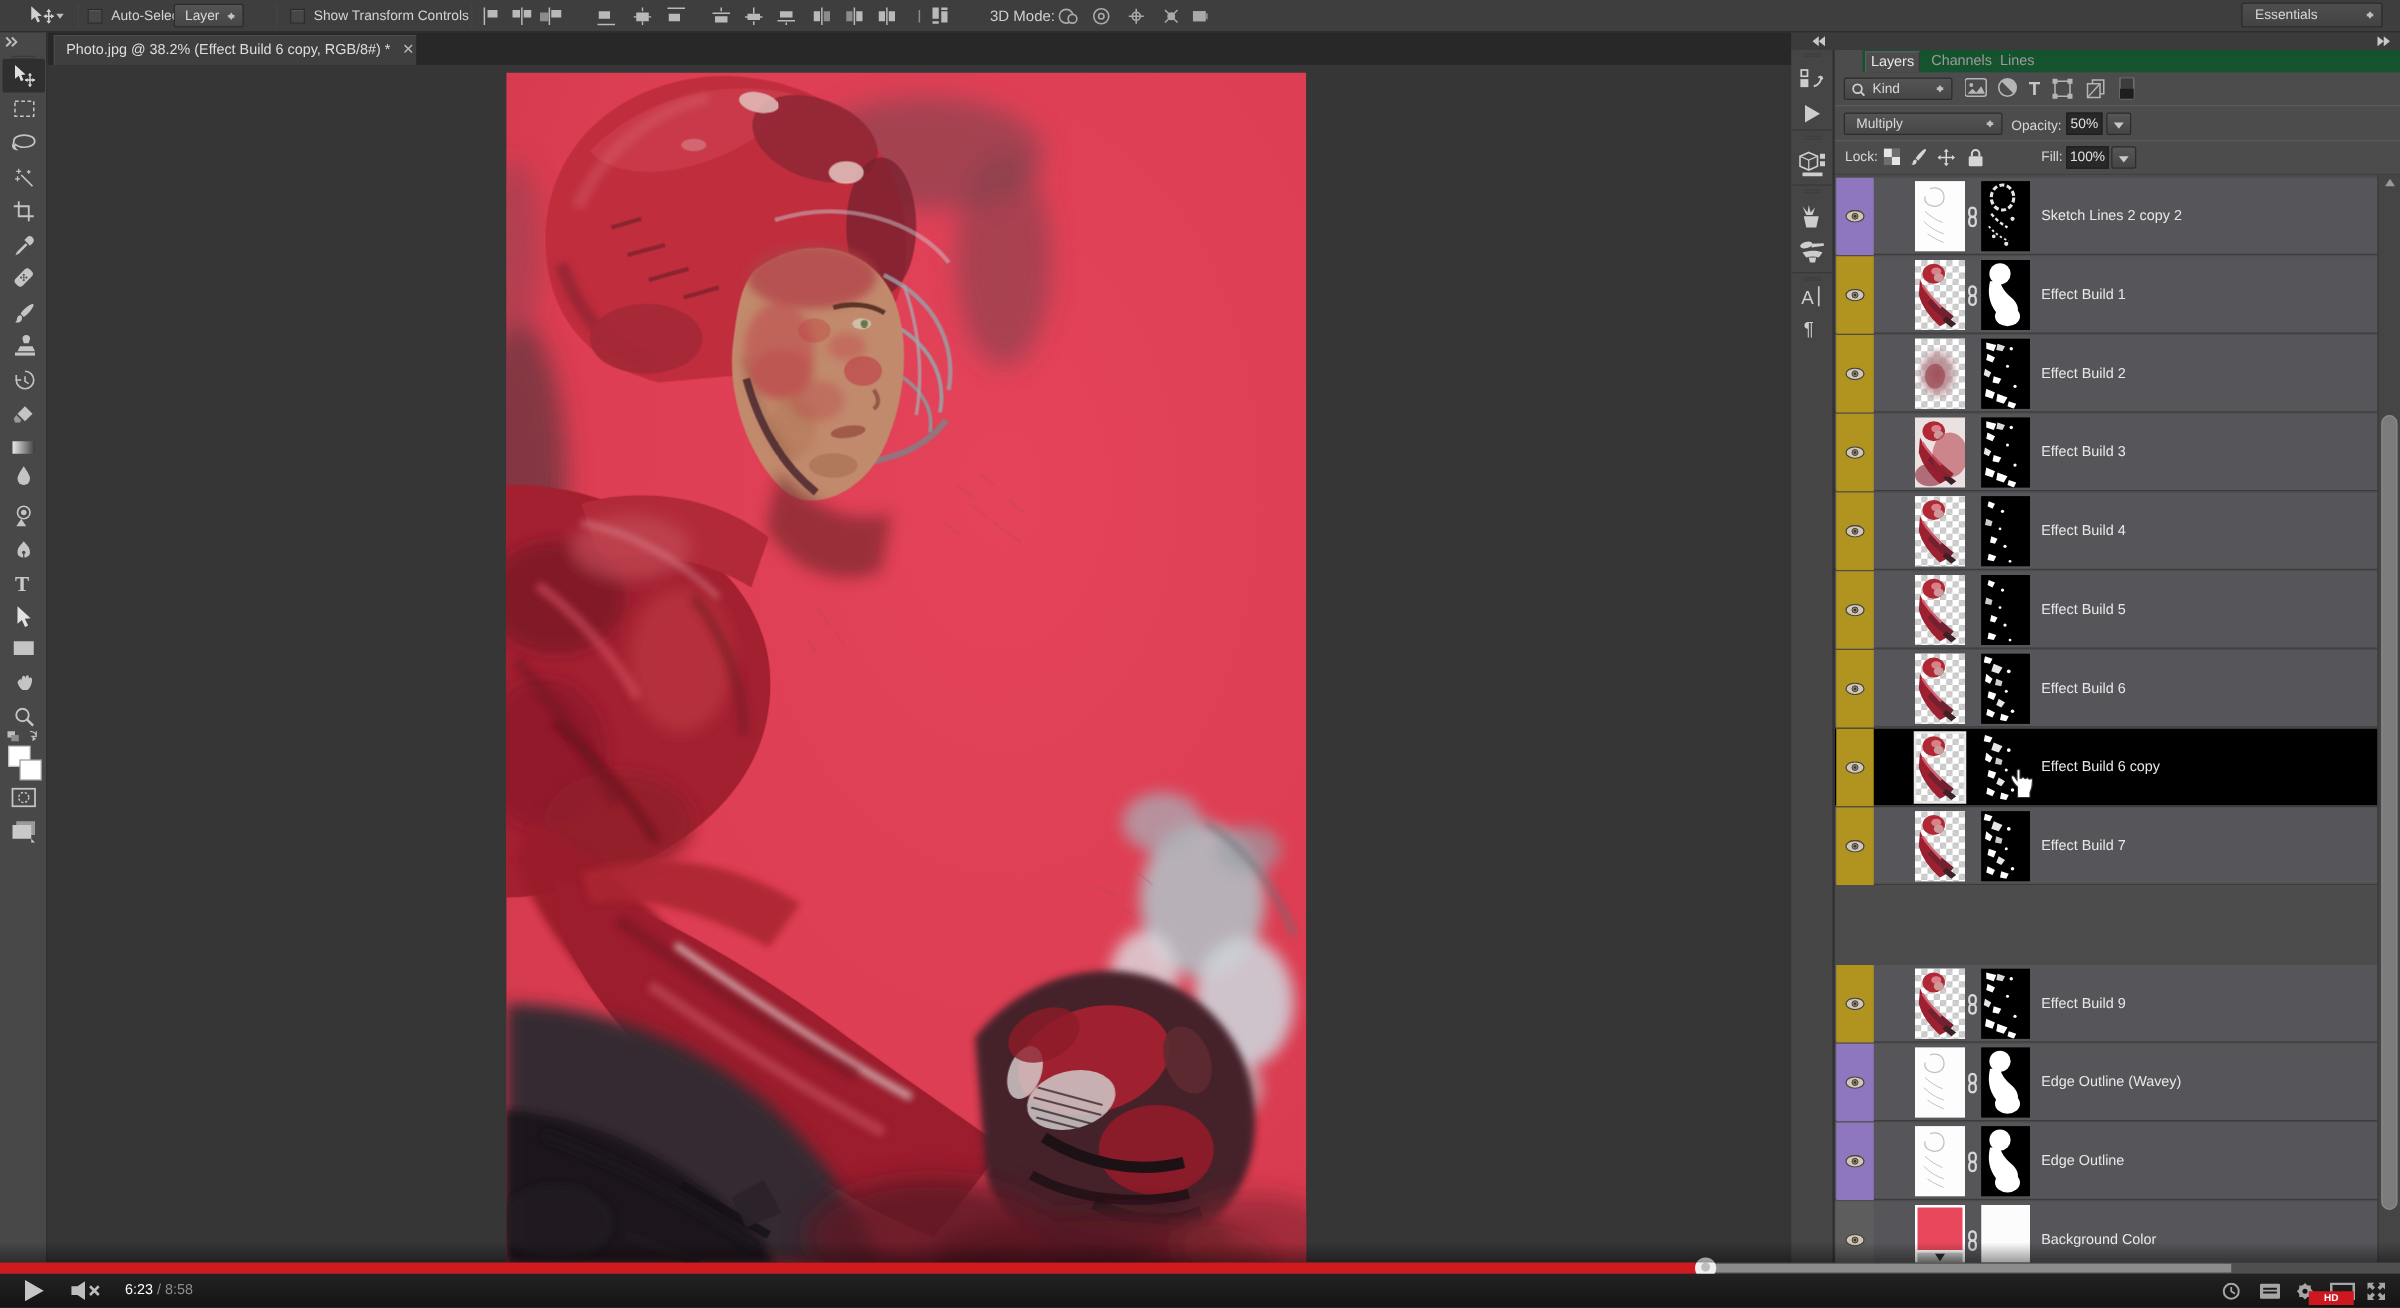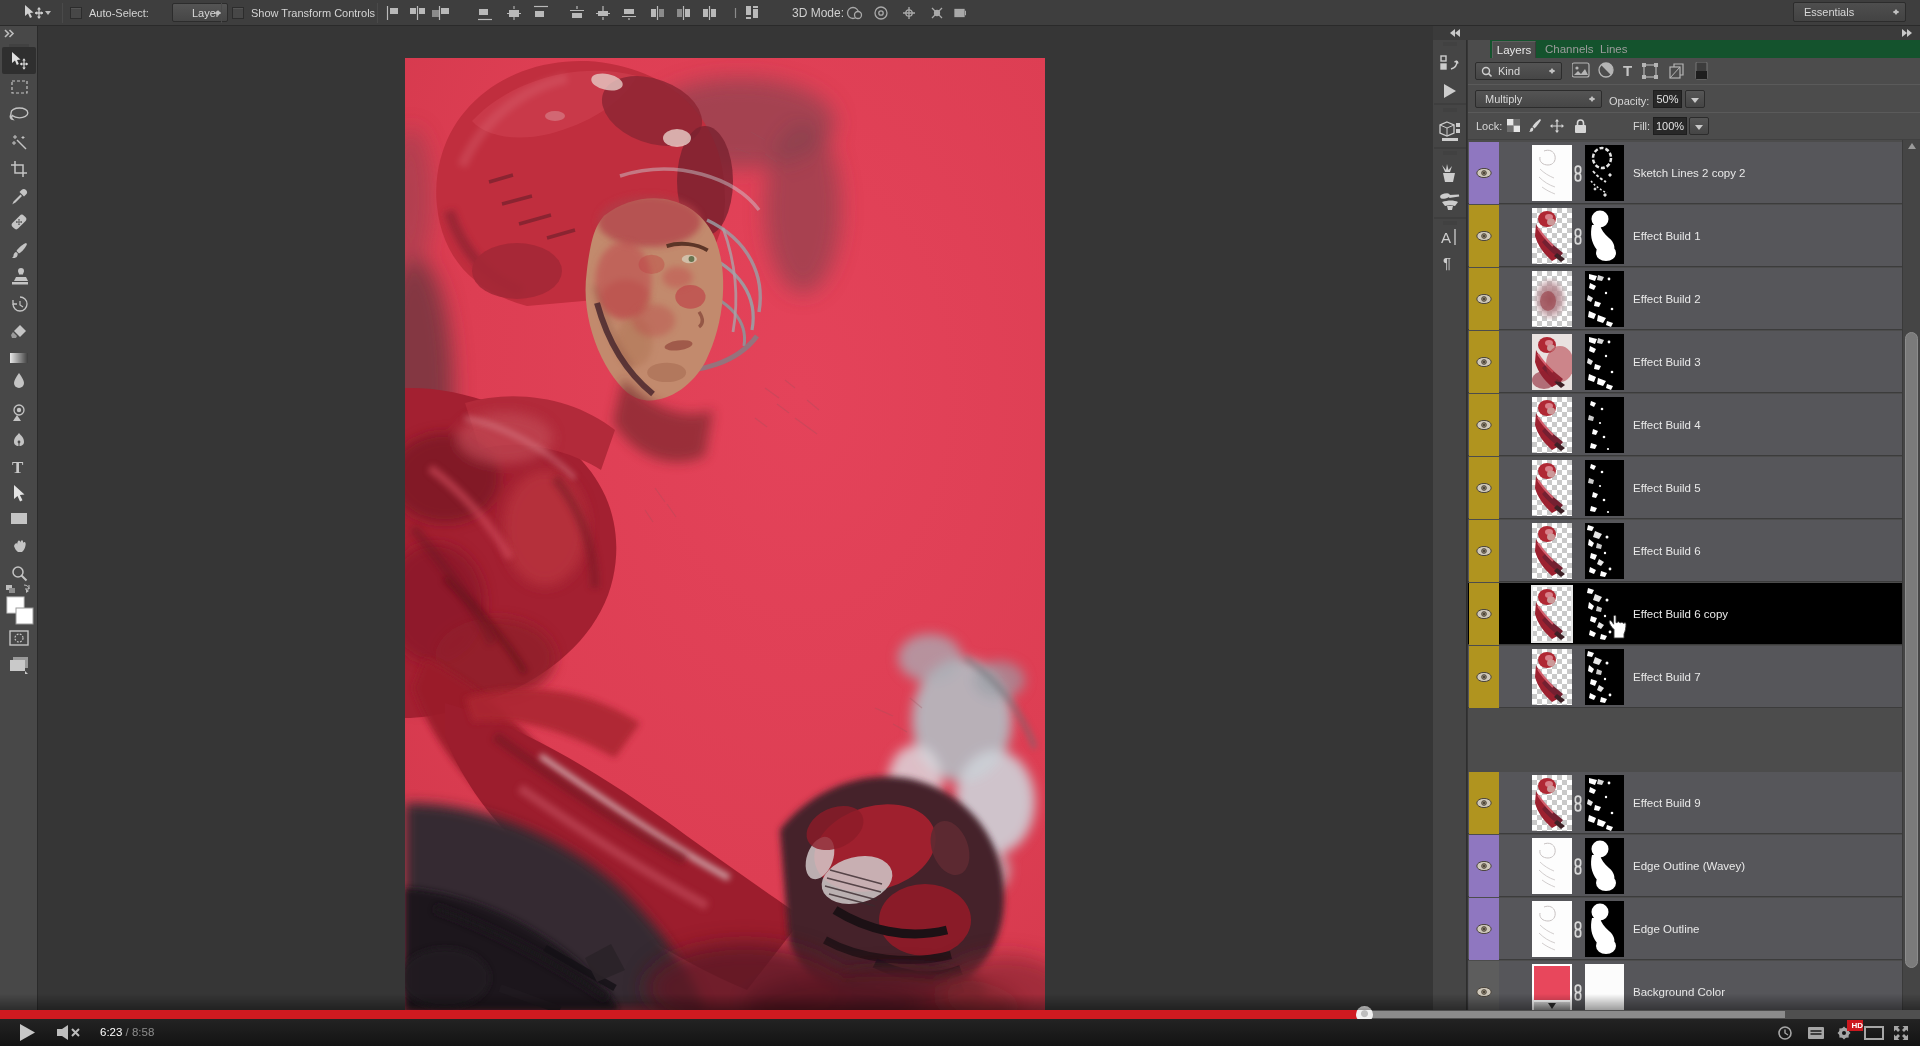--- a/index.html
+++ b/index.html
@@ -67,21 +67,21 @@
       <path d="M3 1 L3 12 L6 9.5 L8 14 L10 13 L8 9 L11.5 8.5 Z" fill="#d0d0d0"></path>
       <g stroke="#d0d0d0" stroke-width="1.3">
           <path d="M17 5v8M13 9h8"></path>
           <path d="M17 3l-2 2.5h4zM17 15l-2-2.5h4zM13 9l2.2-2v4zM21 9l-2.2-2v4z" fill="#d0d0d0" stroke="none"></path>
         </g>
       <path d="M25 8 l6 0 l-3 4z" fill="#bdbdbd" transform="translate(-2,-1)"></path>
     </svg>
     <div class="vsep" style="left:62px"></div>
     <div class="chk" style="left:70px"></div>
     <div class="lbl abs" style="left:89px">Auto-Select:</div>
-    <div class="combo" style="left:172px;top:3px;width:56px;height:19px;line-height:18px;padding-left:19px;">Layer<span class="spin"></span></div>
+    <div class="combo" style="left:139px;top:3px;width:56px;height:19px;line-height:18px;padding-left:8px;">Layer<span class="spin"></span></div>
     <div class="vsep" style="left:221px"></div>
     <div class="chk" style="left:232px"></div>
     <div class="lbl abs" style="left:251px">Show Transform Controls</div>
     <div class="vsep" style="left:377px"></div>
     <svg class="abs" style="left:386px;top:5px" width="580" height="16" viewBox="0 0 580 16">
       <g fill="none" stroke="#b9b9b9" stroke-width="1.2">
         <path d="M1.5 1v14"></path>
           <rect x="4" y="3" width="8" height="6" fill="#b9b9b9" stroke="none"></rect>
         <path d="M31.5 1v14"></path>
           <rect x="24" y="3" width="6" height="6" fill="#b9b9b9" stroke="none"></rect>
@@ -132,20 +132,23 @@
           </g>
         <g transform="translate(575,8)">
             <rect x="-6" y="-3.5" width="9" height="7" fill="#a9a9a9"></rect>
             <path d="M4 -2l4-2v8l-4-2z" fill="#a9a9a9" stroke="none"></path>
           </g>
       </g>
     </svg>
     <div class="combo" style="left:1793px;top:2px;width:113px;height:20px;line-height:19px;padding-left:10px;background:linear-gradient(#4e4e4e,#434343);">Essentials<span class="spin"></span></div>
   </div>
 
+  <div id="tabbar" class="abs">
+      <div id="tab1">Photo.jpg @ 38.2% (Effect Build 6 copy, RGB/8#) * &nbsp;&nbsp;<span style="color:#b9b9b9">✕</span></div>
+    </div>
 
   <div id="paste" class="abs">
       <div id="artwrap" class="abs" style="left:366px;top:6px;width:640px;height:952px;">
   <svg width="640" height="952" viewBox="0 0 640 952">
     <defs>
       <filter id="b3" x="-50%" y="-50%" width="200%" height="200%">
               <feGaussianBlur stdDeviation="3"></feGaussianBlur>
             </filter>
       <filter id="b6" x="-50%" y="-50%" width="200%" height="200%">
               <feGaussianBlur stdDeviation="6"></feGaussianBlur>
@@ -906,21 +909,21 @@
           <circle r="4.8" fill="#a6a6a6"></circle>
           <circle r="2" fill="#141414"></circle>
         </g>
       <g transform="translate(88,1)">
           <rect x="0" y="0" width="18" height="12" fill="none" stroke="#a6a6a6" stroke-width="2"></rect>
         </g>
       <g transform="translate(117,0)" fill="#a6a6a6">
           <path d="M0 0h5.5L3.8 1.8 6 4 4 6 1.8 3.8 0 5.5zM14 0v5.5L12.2 3.8 10 6 8 4l2.2-2.2L8.5 0zM14 14H8.5l1.7-1.8L8 10l2-2 2.2 2.2L14 8.5zM0 14V8.5l1.8 1.7L4 8l2 2-2.2 2.2 1.7 1.8z"></path>
         </g>
     </svg>
-    <div class="abs" style="left:1847px;top:1px;width:16px;height:11px;background:#cc181e;color:#fff;font-size:8px;font-weight:bold;text-align:right;line-height:11px;">HD</div>
+    <div class="abs" style="left:1847px;top:14px;width:36px;height:11px;background:#cc181e;color:#fff;font-size:8px;font-weight:bold;text-align:center;line-height:11px;">HD</div>
   </div>
 </div>
 <svg width="0" height="0" style="position:absolute">
 <defs>
   <symbol id="fig" viewBox="0 0 40 56">
     <ellipse cx="15" cy="11" rx="9" ry="8" fill="#b02834"></ellipse>
     <ellipse cx="17" cy="9" rx="4" ry="3" fill="#d9808a"></ellipse>
     <ellipse cx="19" cy="14" rx="4" ry="3.4" fill="#c99"></ellipse>
     <path d="M4 16 C8 24 12 28 17 33 C22 39 26 43 29 48 L20 53 C12 46 6 38 3 28 Z" fill="#9c2130"></path>
     <path d="M14 30 C20 36 26 41 31 45 L27 50 C20 45 14 39 10 34 Z" fill="#742031"></path>

